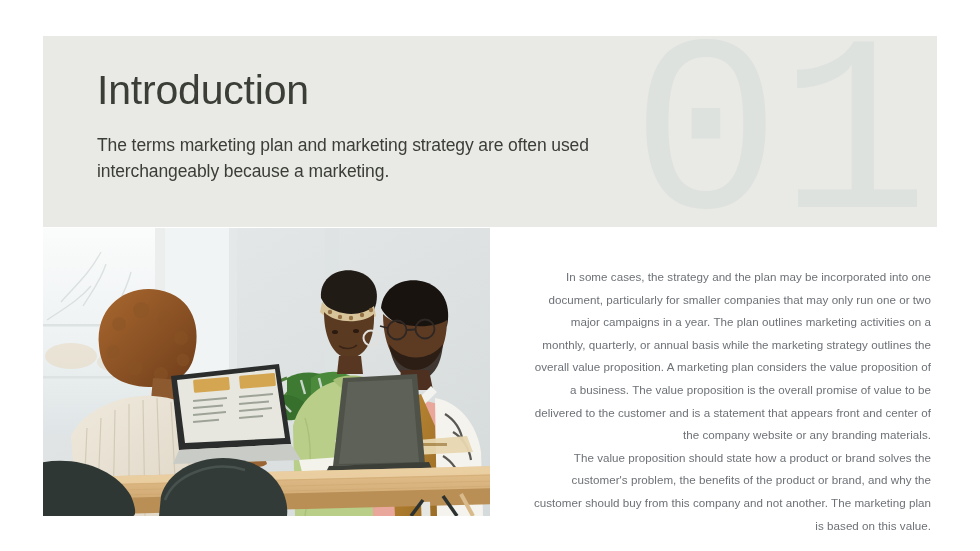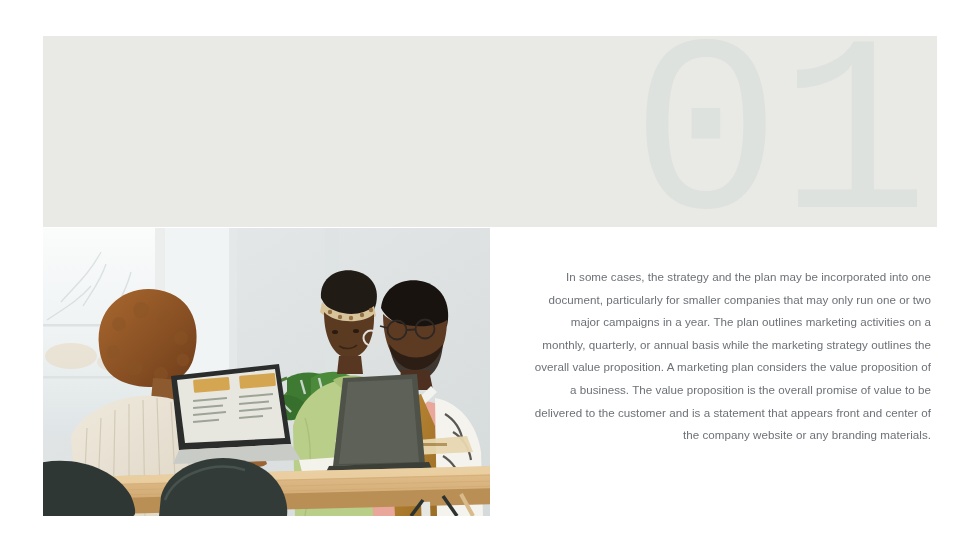--- a/index.html
+++ b/index.html
@@ -115,20 +115,24 @@
 </style>
 </head>
 <body>
 
 <div class="slide">
 
   <div class="header-panel">
 
     <div class="watermark">01</div>
 
+    <div class="header-text">
+      <h1 class="page-title">Introduction</h1>
+      <p class="page-subtitle">The terms marketing plan and marketing strategy are often used interchangeably because a marketing.</p>
+    </div>
   </div>
 
   <div class="content-row">
 
     <div class="photo">
       <svg viewBox="0 0 447 288" preserveAspectRatio="xMidYMid slice">
         <defs>
           <linearGradient id="winGrad" x1="0" y1="0" x2="0" y2="1">
             <stop offset="0%" stop-color="#fbfcfc"></stop>
             <stop offset="55%" stop-color="#eef2f3"></stop>
@@ -379,16 +383,17 @@
             <g stroke="#d9bb8b" stroke-width="4" fill="none">
               <path d="M418 266 L 430 288"></path>
             </g>
           </g>
         </g>
       </svg>
     </div>
 
     <div class="body-copy">
       <p>In some cases, the strategy and the plan may be incorporated into one document, particularly for smaller companies that may only run one or two major campaigns in a year. The plan outlines marketing activities on a monthly, quarterly, or annual basis while the marketing strategy outlines the overall value proposition. A marketing plan considers the value proposition of a business. The value proposition is the overall promise of value to be delivered to the customer and is a statement that appears front and center of the company website or any branding materials.</p>
+      <p>The value proposition should state how a product or brand solves the customer's problem, the benefits of the product or brand, and why the customer should buy from this company and not another. The marketing plan is based on this value.</p>
     </div>
 
   </div>
 </div>
 
 </body></html>

